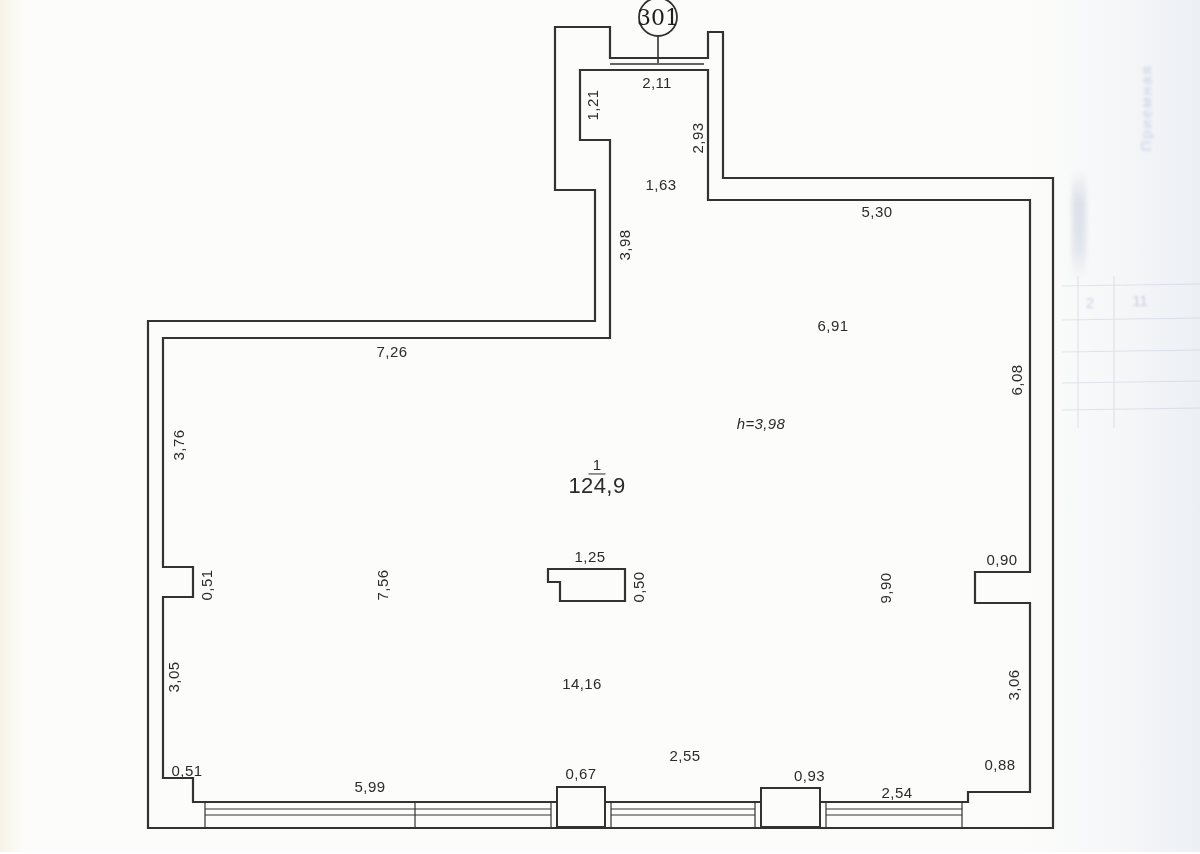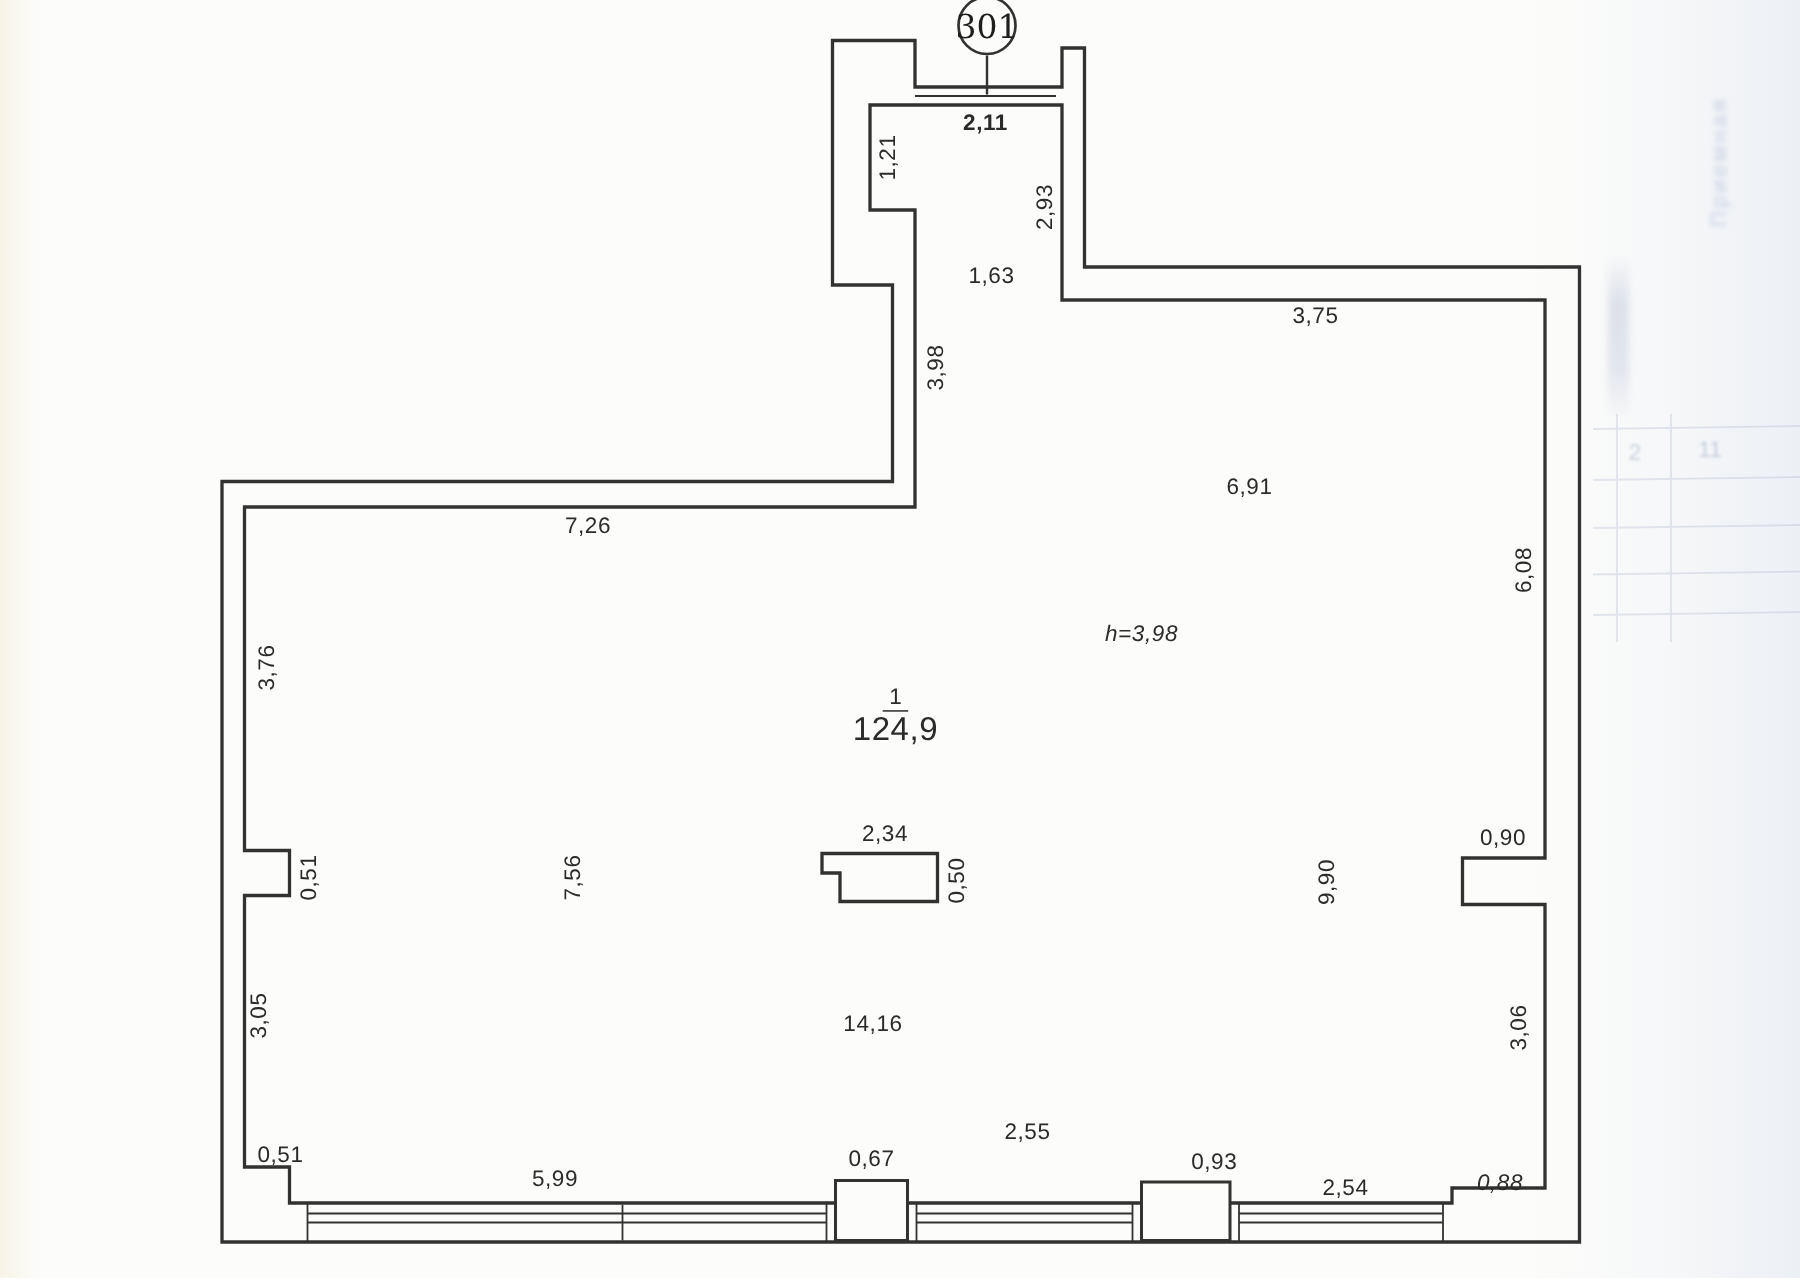--- a/index.html
+++ b/index.html
@@ -117,46 +117,46 @@
       <rect x="761" y="788" width="59" height="39"></rect>
     </g>
 
     <g>
       <line x1="658" y1="37" x2="658" y2="63" stroke="#323232" stroke-width="1.6"></line>
       <circle cx="658" cy="17" r="19" fill="#fcfcfa" stroke="#323232" stroke-width="1.8"></circle>
       <text class="bubble-text" x="658" y="25" text-anchor="middle">301</text>
     </g>
   </svg>
 
-  <div class="lbl" style="left:657px;top:82px;font-weight:bold;">2,11</div>
+  <div class="lbl" style="left:657px;top:82px;">2,11</div>
   <div class="lbl v" style="left:592px;top:105px;">1,21</div>
   <div class="lbl v" style="left:697px;top:138px;">2,93</div>
   <div class="lbl" style="left:661px;top:184px;">1,63</div>
-  <div class="lbl" style="left:877px;top:211px;">3,75</div>
+  <div class="lbl" style="left:877px;top:211px;">5,30</div>
   <div class="lbl v" style="left:624px;top:245px;">3,98</div>
   <div class="lbl" style="left:392px;top:351px;">7,26</div>
   <div class="lbl" style="left:833px;top:325px;">6,91</div>
   <div class="lbl" style="left:761px;top:423px;font-style:italic;">h=3,98</div>
   <div class="lbl v" style="left:178px;top:445px;">3,76</div>
   <div class="lbl v" style="left:1016px;top:380px;">6,08</div>
   <div class="lbl v" style="left:206px;top:585px;">0,51</div>
   <div class="lbl v" style="left:382px;top:585px;">7,56</div>
-  <div class="lbl" style="left:590px;top:556px;">2,34</div>
+  <div class="lbl" style="left:590px;top:556px;">1,25</div>
   <div class="lbl v" style="left:638px;top:587px;">0,50</div>
   <div class="lbl v" style="left:885px;top:588px;">9,90</div>
   <div class="lbl" style="left:1002px;top:559px;">0,90</div>
   <div class="lbl v" style="left:173px;top:677px;">3,05</div>
   <div class="lbl" style="left:582px;top:683px;">14,16</div>
   <div class="lbl v" style="left:1013px;top:685px;">3,06</div>
   <div class="lbl" style="left:187px;top:770px;">0,51</div>
   <div class="lbl" style="left:370px;top:786px;">5,99</div>
   <div class="lbl" style="left:581px;top:773px;">0,67</div>
   <div class="lbl" style="left:685px;top:755px;text-align:right;">2,55</div>
   <div class="lbl" style="left:788px;top:775px;padding-left:43px;">0,93</div>
   <div class="lbl" style="left:897px;top:792px;">2,54</div>
-  <div class="lbl" style="left:1000px;top:789px;font-style:italic;">0,88</div>
+  <div class="lbl" style="left:1000px;top:764px;">0,88</div>
 
   <div class="room-label">
     <div class="num">1</div>
     <div class="area">124,9</div>
   </div>
 
 </div>
 
 </body></html>

